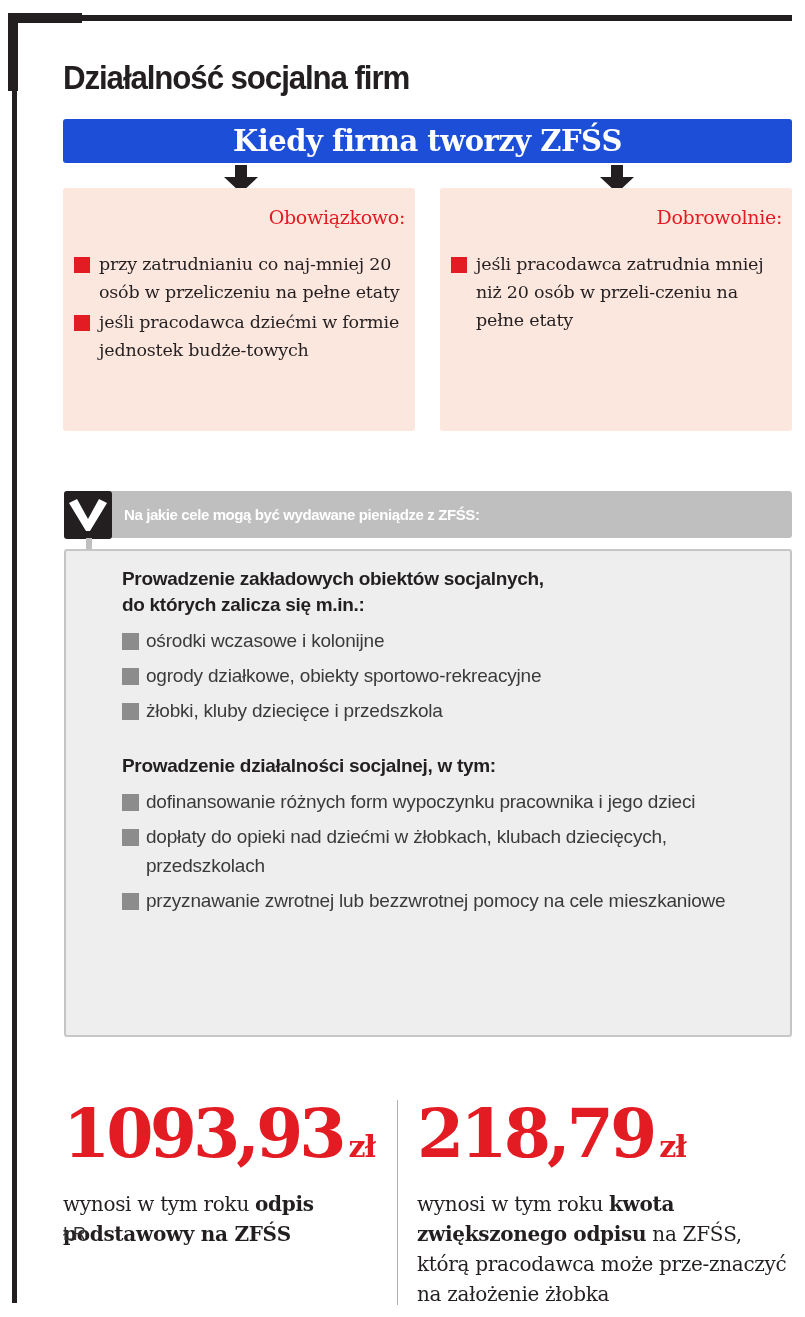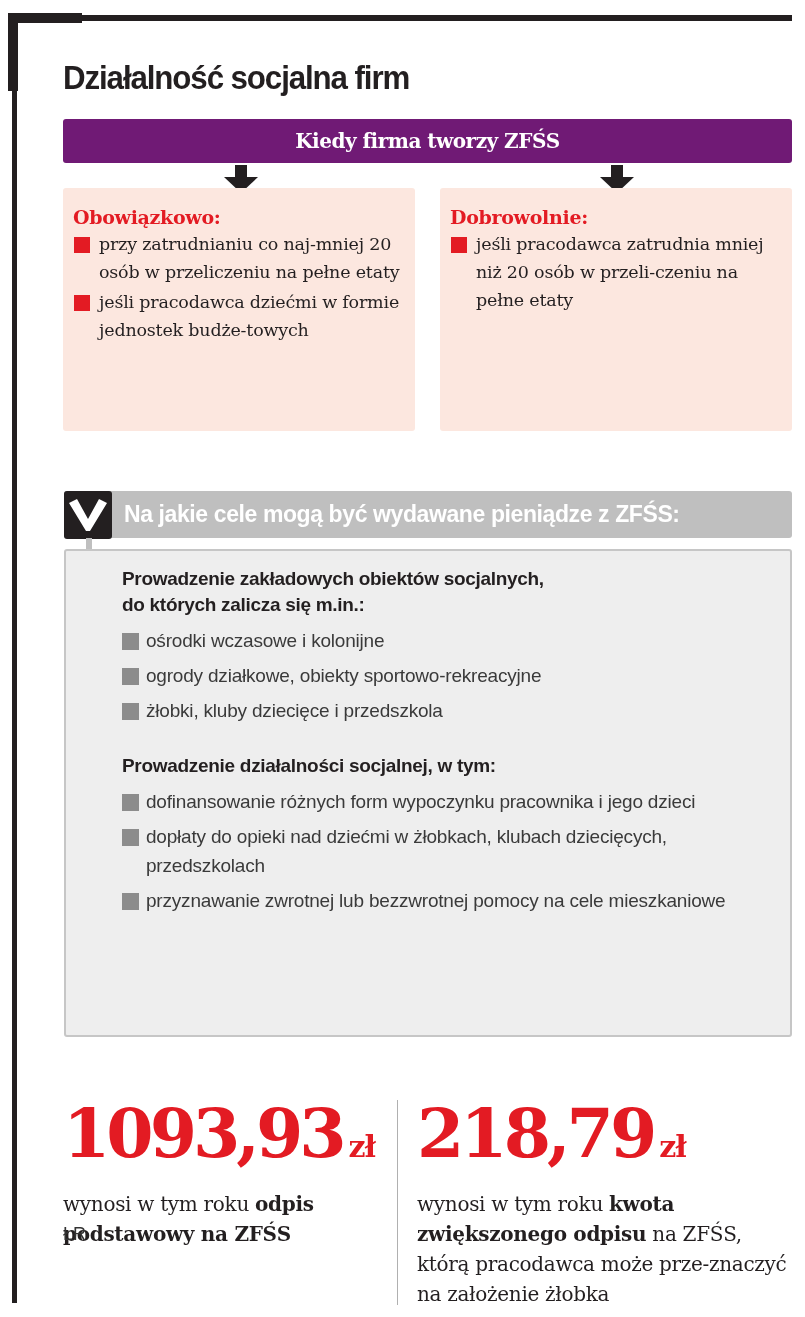--- a/index.html
+++ b/index.html
@@ -7,38 +7,38 @@
   body { position: relative; font-family: "DejaVu Serif", serif; color: #231f20; }
 
   
   .frame-top { position: absolute; left: 8px; top: 15px; width: 784px; height: 6px; background: #231f20; }
   .frame-corner { position: absolute; left: 8px; top: 13px; width: 74px; height: 10px; background: #231f20; }
   .frame-left { position: absolute; left: 8px; top: 13px; width: 10px; height: 78px; background: #231f20; }
   .frame-left-thin { position: absolute; left: 12px; top: 88px; width: 5px; height: 1215px; background: #231f20; }
 
   .title { position: absolute; left: 63px; top: 58px; font-family: "Liberation Sans", sans-serif; font-weight: bold; font-size: 34px; letter-spacing: -1.2px; color: #231f20; transform: scaleX(0.92); transform-origin: left; }
 
-  .red-banner { position: absolute; left: 63px; top: 119px; width: 729px; height: 44px; background: #701a75; border-radius: 3px; color: #fff; font-family: "DejaVu Serif", serif; font-weight: bold; font-size: 20px; text-align: center; line-height: 44px; letter-spacing: -0.5px; }
+  .red-banner { position: absolute; left: 63px; top: 119px; width: 729px; height: 44px; background: #1d4ed8; border-radius: 3px; color: #fff; font-family: "DejaVu Serif", serif; font-weight: bold; font-size: 29px; text-align: center; line-height: 44px; letter-spacing: -0.5px; }
 
   .arrow { position: absolute; top: 165px; width: 34px; height: 28px; }
   .arrow-left { left: 224px; }
   .arrow-right { left: 600px; }
 
   .pink-box { position: absolute; top: 188px; background: #fce7df; border-radius: 3px; padding: 18px 10px 10px 10px; }
   .pink-box.left { left: 63px; width: 352px; height: 243px; }
   .pink-box.right { left: 440px; width: 352px; height: 243px; }
-  .pink-box h3 { font-family: "DejaVu Serif", serif; font-weight: bold; color: #e31b23; font-size: 19px; margin-bottom: 2px; letter-spacing: -0.3px; }
+  .pink-box h3 { font-family: "DejaVu Serif", serif; font-weight: normal; color: #e31b23; font-size: 19px; margin-bottom: 22px; letter-spacing: -0.3px; text-align: right; }
   .pink-box ul { list-style: none; }
   .pink-box li { position: relative; padding-left: 26px; font-size: 17.5px; line-height: 28px; margin-bottom: 2px; color: #231f20; letter-spacing: -0.2px; }
   .pink-box li .bullet { position: absolute; left: 1px; top: 7px; width: 16px; height: 16px; background: #e31b23; }
 
   .gray-header { position: absolute; left: 64px; top: 491px; width: 728px; height: 47px; background: #bfbfbf; border-radius: 3px; }
   .gray-header .check-box { position: absolute; left: 0; top: 0; width: 48px; height: 48px; background: #231f20; border-radius: 3px; }
   .gray-header .check-box svg { position: absolute; left: 5px; top: 8px; }
-  .gray-header .gh-text { position: absolute; left: 60px; top: 0; line-height: 47px; color: #fff; font-family: "Liberation Sans", sans-serif; font-weight: bold; font-size: 23px; letter-spacing: -0.4px; white-space: nowrap; }
+  .gray-header .gh-text { position: absolute; left: 60px; top: 0; line-height: 47px; color: #fff; font-family: "Liberation Sans", sans-serif; font-weight: bold; font-size: 15px; letter-spacing: -0.4px; white-space: nowrap; }
   .connector { position: absolute; left: 86px; top: 538px; width: 6px; height: 12px; background: #bfbfbf; }
 
   .gray-box { position: absolute; left: 64px; top: 549px; width: 728px; height: 488px; background: #eeeeee; border: 2px solid #c6c6c6; border-radius: 3px; padding: 15px 12px 10px 56px; font-family: "Liberation Sans", sans-serif; }
   .gray-box h4 { font-weight: bold; font-size: 19px; line-height: 26px; color: #231f20; letter-spacing: -0.3px; }
   .gray-box ul { list-style: none; margin-top: 8px; }
   .gray-box li { position: relative; padding-left: 24px; font-size: 19px; line-height: 29px; margin-bottom: 6px; color: #3a3a3a; letter-spacing: -0.2px; }
   .gray-box li .gbullet { position: absolute; left: 0; top: 7px; width: 17px; height: 17px; background: #8c8c8c; }
   .section-gap { height: 22px; }
 
   .divider-vert { position: absolute; left: 397px; top: 1100px; width: 1px; height: 205px; background: #b0b0b0; }

